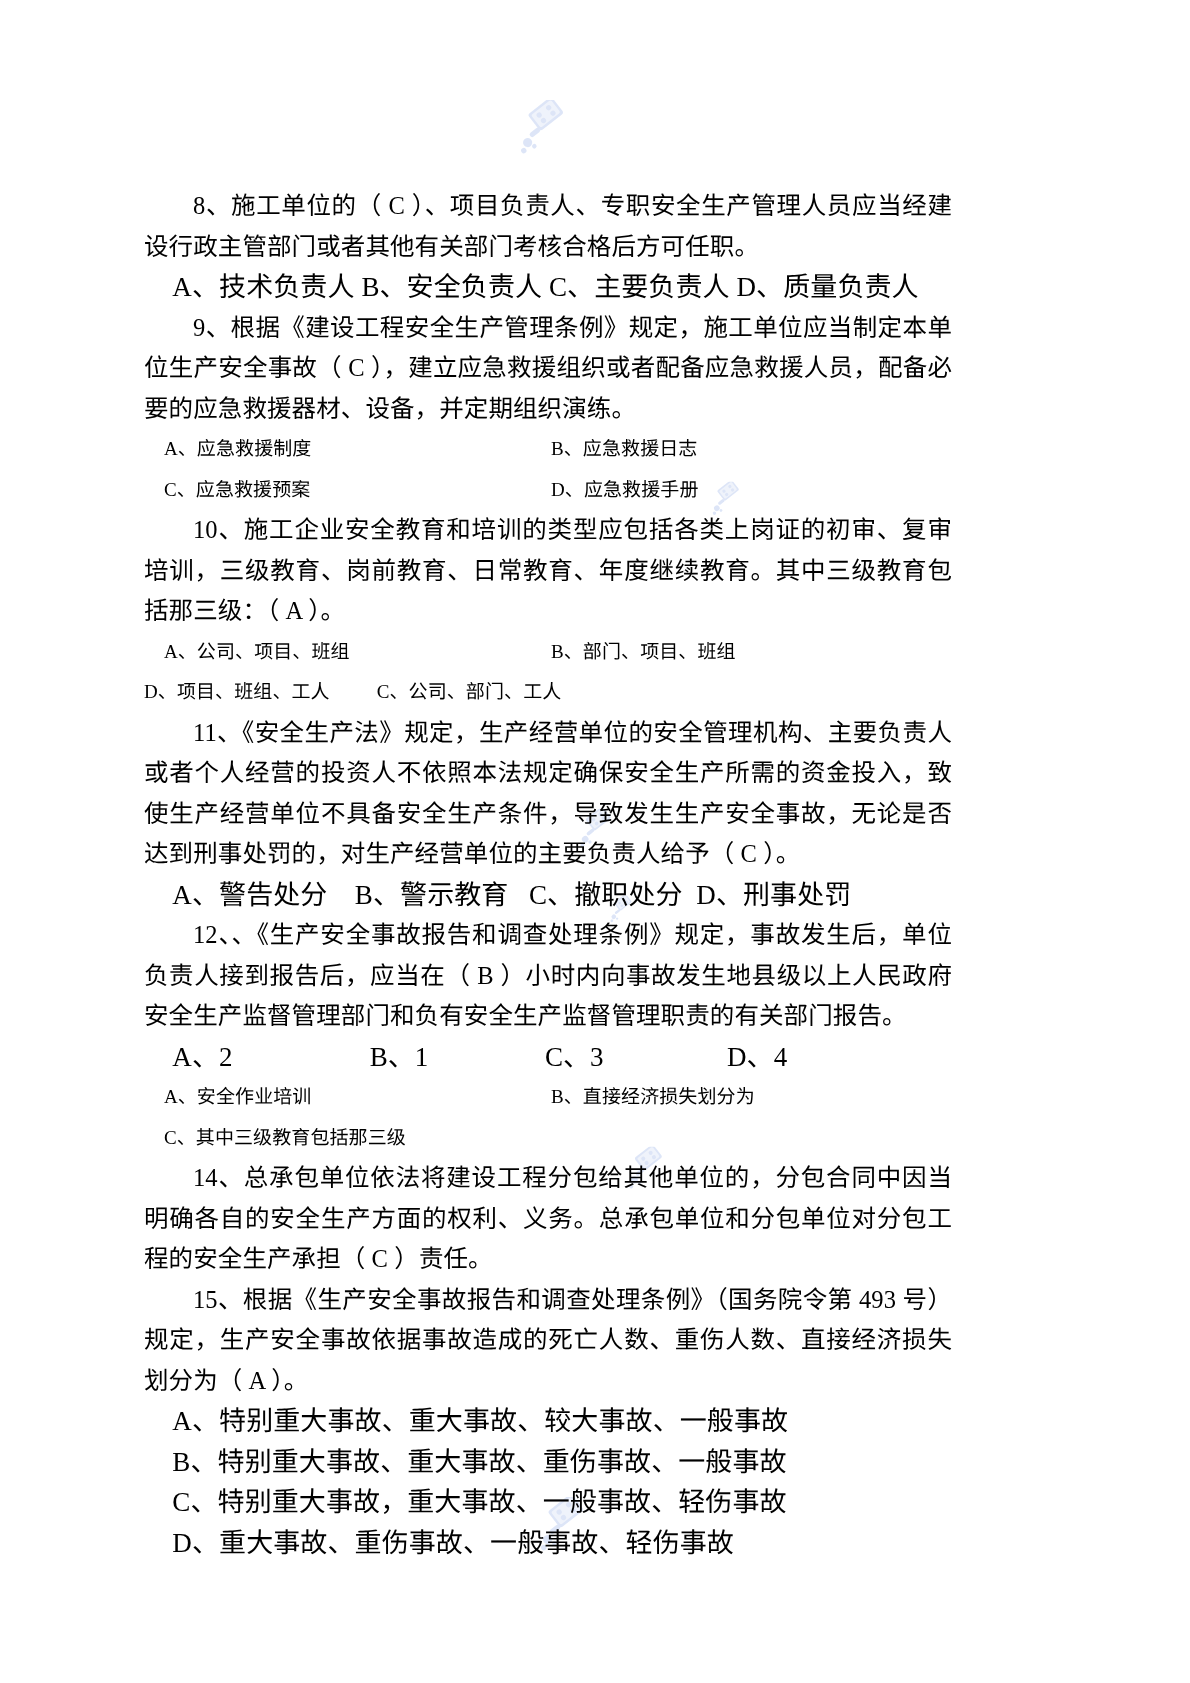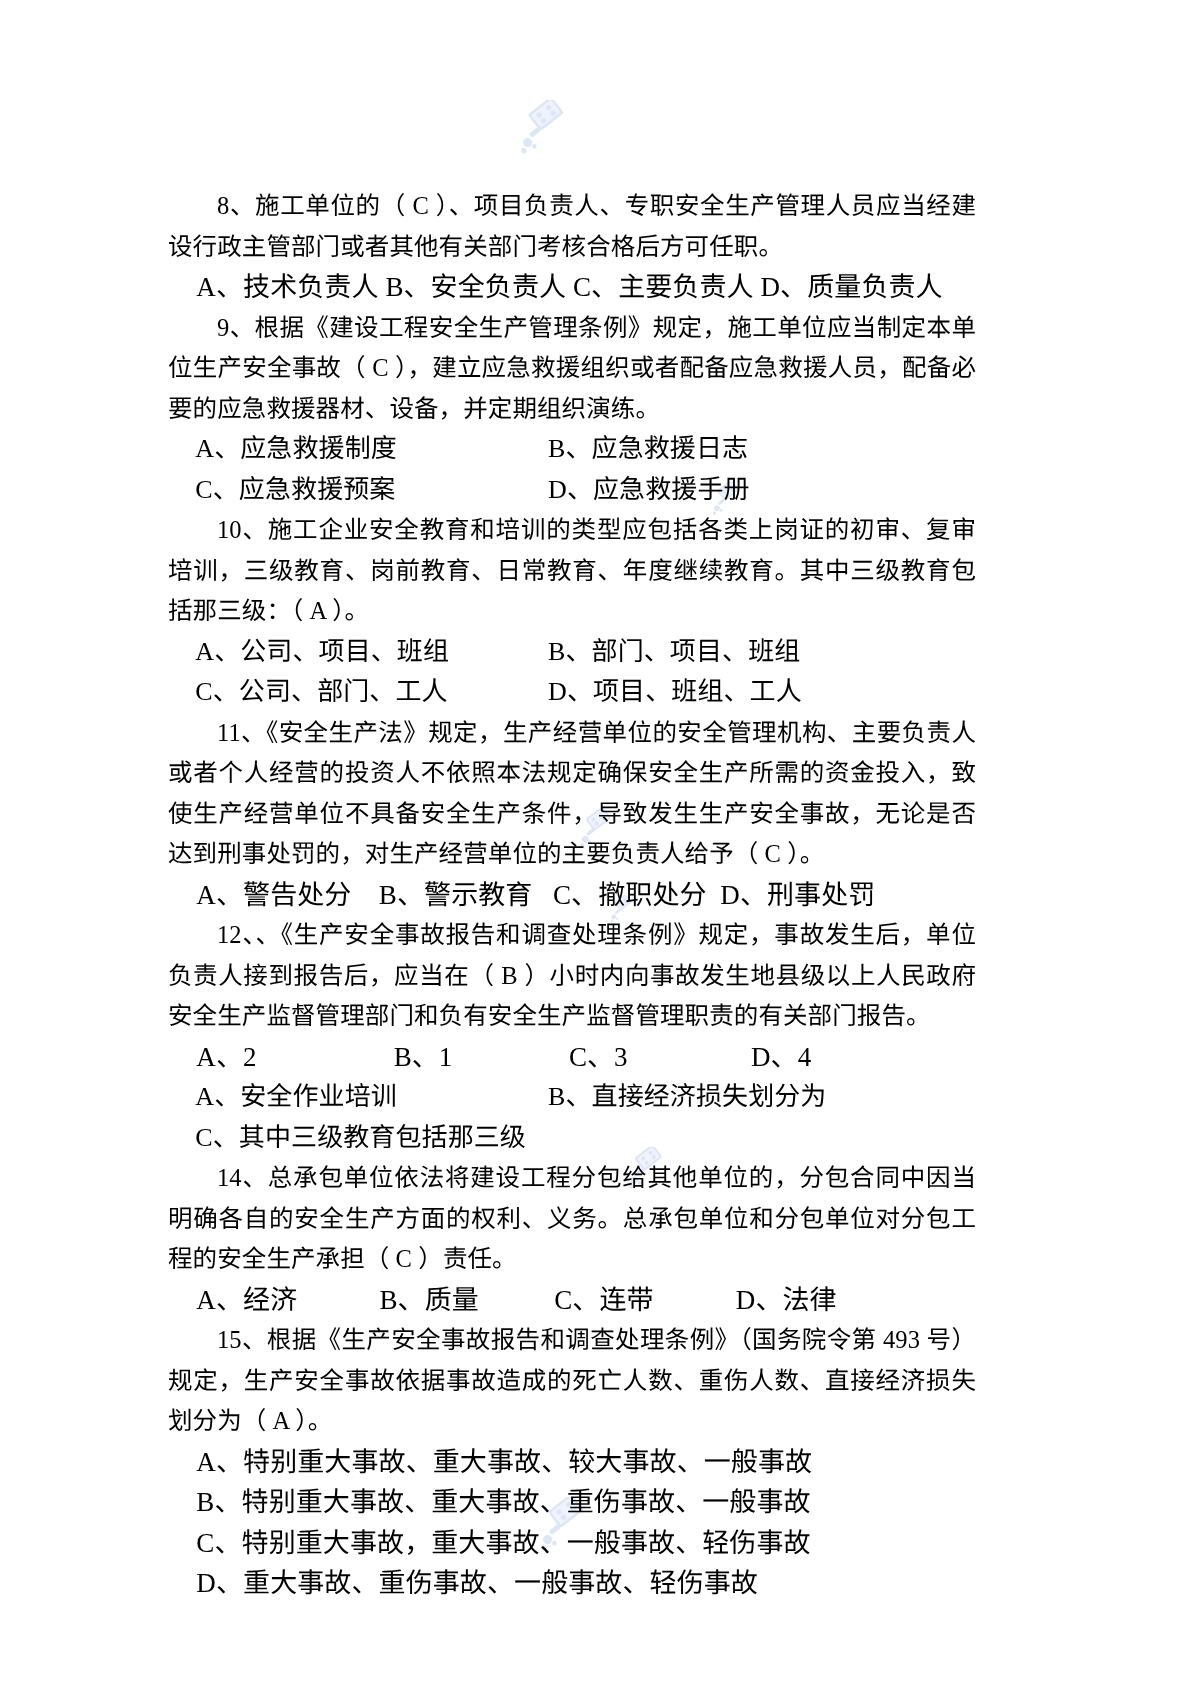--- a/index.html
+++ b/index.html
@@ -12,21 +12,21 @@
     position: relative;
     width: 1190px;
     height: 1683px;
     background: #ffffff;
     overflow: hidden;
     font-family: "Liberation Serif", "DejaVu Serif", serif;
     color: #000000;
   }
   .content {
     position: absolute;
-    left: 168px;
+    left: 144px;
     top: 186px;
     width: 808px;
   }
   
   .q-para {
     font-size: 24.5px;
     line-height: 40.5px;
     text-align: justify;
     text-justify: inter-ideograph;
     text-indent: 2em;
@@ -38,23 +38,24 @@
     font-size: 27px;
     line-height: 40.5px;
     margin: 0;
     padding-left: 1.05em;
     white-space: pre;
     letter-spacing: 0.1px;
   }
   
   .opt-row {
     display: flex;
-    font-size: 26px;
+    font-size: 19px;
     line-height: 40.5px;
     letter-spacing: 0.1px;
+    gap: 27px;
   }
   .opt-row .col {
     white-space: pre;
   }
   .opt-row .col.c1 { width: 380px; padding-left: 1.05em; box-sizing: border-box; }
   .opt-row .col.c2 { padding-left: 0; }
 
   
 
   
@@ -194,40 +195,39 @@
       <span class="col c1">C、应急救援预案</span>
       <span class="col c2">D、应急救援手册</span>
     </div>
 
     <p class="q-para">10、施工企业安全教育和培训的类型应包括各类上岗证的初审、复审培训，三级教育、岗前教育、日常教育、年度继续教育。其中三级教育包括那三级：（ A ）。</p>
     <div class="opt-row">
       <span class="col c1">A、公司、项目、班组</span>
       <span class="col c2">B、部门、项目、班组</span>
     </div>
     <div class="opt-row">
+      <span class="col c2">D、项目、班组、工人</span>
       <span class="col c1">C、公司、部门、工人</span>
-      <span class="col c2">D、项目、班组、工人</span>
     </div>
 
     <p class="q-para">11、《安全生产法》规定，生产经营单位的安全管理机构、主要负责人或者个人经营的投资人不依照本法规定确保安全生产所需的资金投入，致使生产经营单位不具备安全生产条件，导致发生生产安全事故，无论是否达到刑事处罚的，对生产经营单位的主要负责人给予（ C ）。</p>
     <p class="opt-line">A、警告处分    B、警示教育   C、撤职处分  D、刑事处罚</p>
 
     <p class="q-para">12、、《生产安全事故报告和调查处理条例》规定，事故发生后，单位负责人接到报告后，应当在（ B ）小时内向事故发生地县级以上人民政府安全生产监督管理部门和负有安全生产监督管理职责的有关部门报告。</p>
     <p class="opt-line">A、2                    B、1                 C、3                  D、4</p>
 
     <div class="opt-row">
       <span class="col c1">A、安全作业培训</span>
       <span class="col c2">B、直接经济损失划分为</span>
     </div>
     <div class="opt-row">
       <span class="col c1">C、其中三级教育包括那三级</span>
     </div>
 
     <p class="q-para">14、总承包单位依法将建设工程分包给其他单位的，分包合同中因当明确各自的安全生产方面的权利、义务。总承包单位和分包单位对分包工程的安全生产承担（ C ）责任。</p>
-    <p class="opt-line">A、经济            B、质量           C、连带            D、法律</p>
 
     <p class="q-para">15、根据《生产安全事故报告和调查处理条例》（国务院令第 493 号）规定，生产安全事故依据事故造成的死亡人数、重伤人数、直接经济损失划分为（ A ）。</p>
     <p class="opt-line">A、特别重大事故、重大事故、较大事故、一般事故</p>
     <p class="opt-line">B、特别重大事故、重大事故、重伤事故、一般事故</p>
     <p class="opt-line">C、特别重大事故，重大事故、一般事故、轻伤事故</p>
     <p class="opt-line">D、重大事故、重伤事故、一般事故、轻伤事故</p>
 
   </div>
 </div>
 

